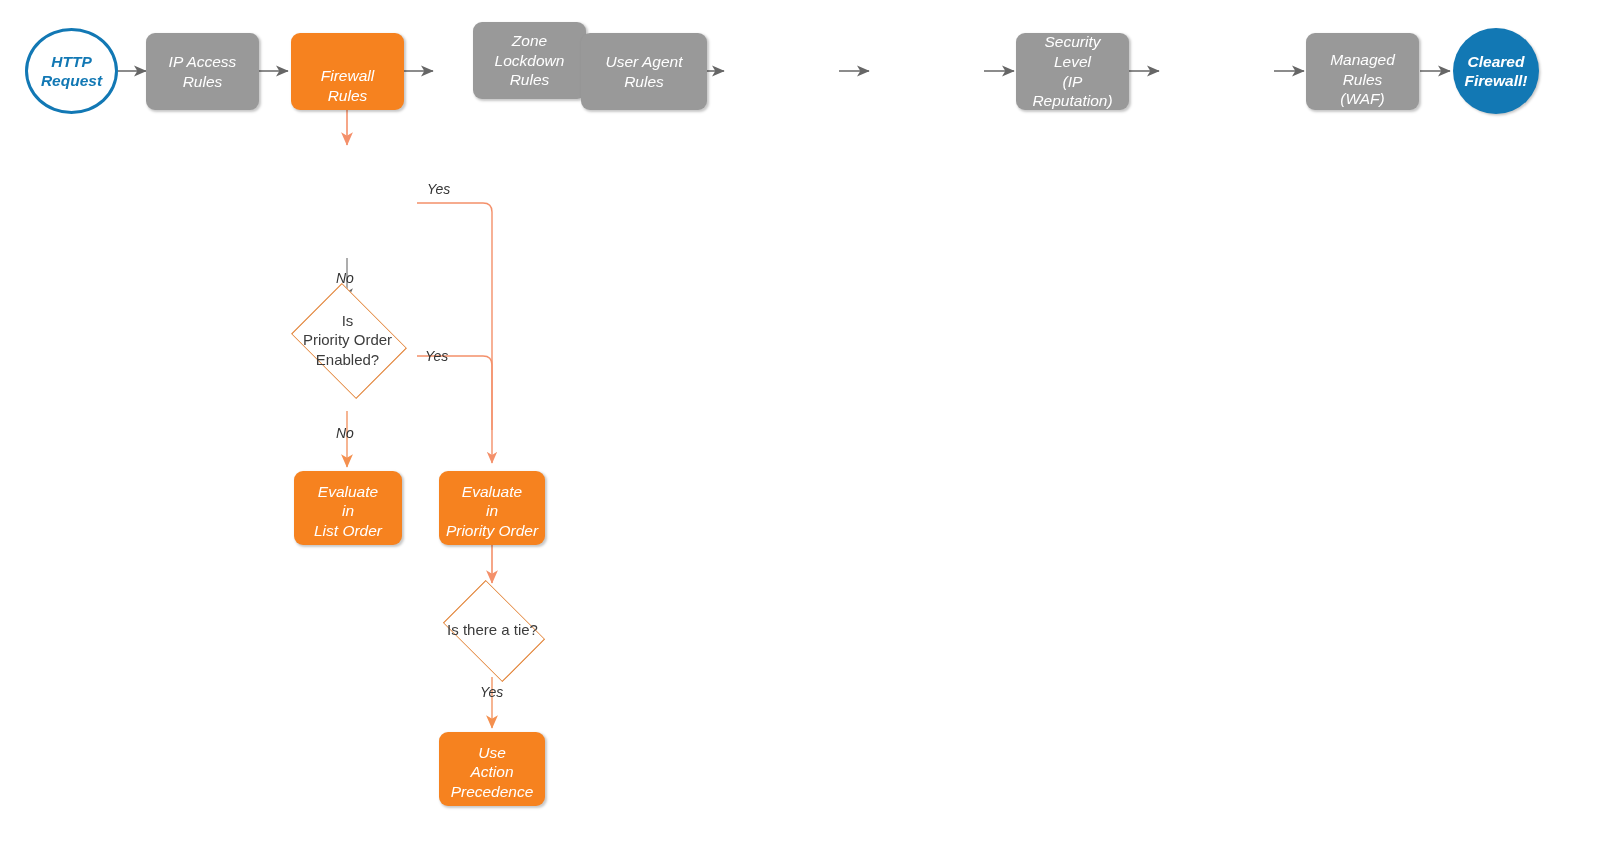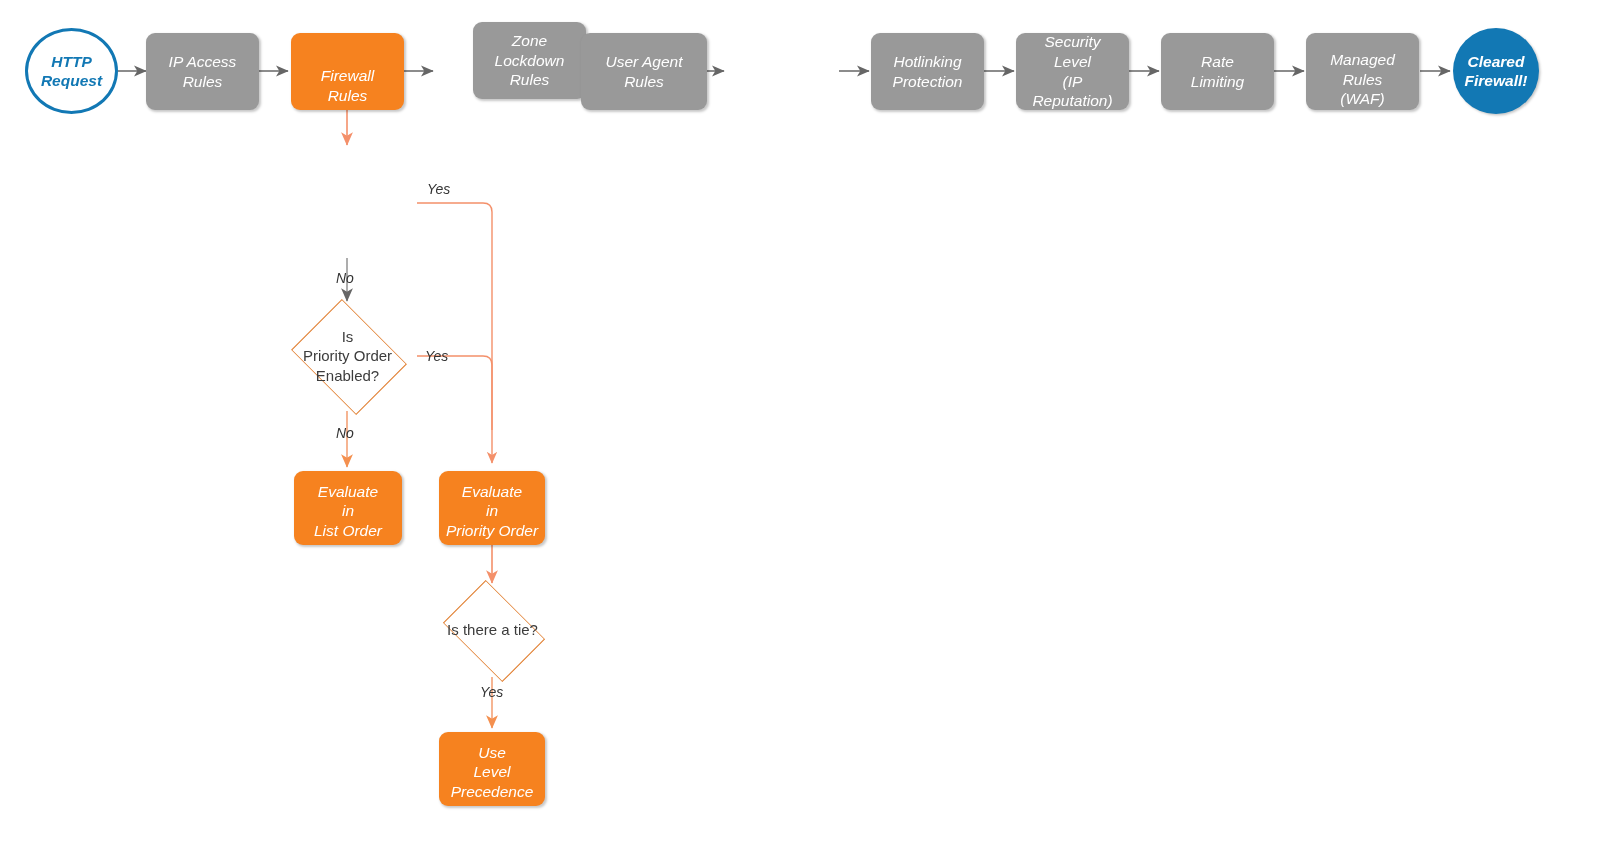--- a/index.html
+++ b/index.html
@@ -168,49 +168,41 @@
 Lockdown
 Rules</span>
   </div>
 
   <div class="node box gray" style="left:581px; top:33px; width:126px; height:77px;">
     <span style="white-space:pre-line;">User Agent
 Rules</span>
   </div>
 
 
-  <div class="node box gray" style="left:871px; top:33px; width:113px; height:77px;">
-    <span style="white-space:pre-line;">Hotlinking
-Protection</span>
-  </div>
 
   <div class="node box gray" style="left:1016px; top:33px; width:113px; height:77px;">
     <span style="white-space:pre-line;">Security
 Level
 (IP Reputation)</span>
   </div>
 
-  <div class="node box gray" style="left:1161px; top:33px; width:113px; height:77px;">
-    <span style="white-space:pre-line;">Rate
-Limiting</span>
-  </div>
 
   <div class="node box gray" style="left:1306px; top:33px; width:113px; height:77px;">
     <span style="white-space:pre-line;margin-top:16px;">Managed
 Rules
 (WAF)</span>
   </div>
 
   <div class="node circle end" style="left:1453px; top:28px; width:86px; height:86px;">
     <span style="white-space:pre-line;">Cleared
 Firewall!</span>
   </div>
 
 
-  <div class="node diamond" style="left:276px; top:301px; width:143px; height:110px;">
+  <div class="node diamond" style="left:276px; top:285px; width:143px; height:110px;">
     <div class="dia-shape" style="width:90px; height:90px; margin-left:-45px; margin-top:-45px;
                 transform: rotate(45deg) scale(1.0,0.78);"></div>
     <span class="dia-label">Is
 Priority Order
 Enabled?</span>
   </div>
 
   <div class="node diamond" style="left:427px; top:583px; width:131px; height:94px;">
     <div class="dia-shape" style="width:82px; height:82px; margin-left:-41px; margin-top:-41px;
                 transform: rotate(45deg) scale(1.0,0.72);"></div>
@@ -224,21 +216,21 @@
   </div>
 
   <div class="node box orange" style="left:439px; top:471px; width:106px; height:74px;">
     <span style="white-space:pre-line;">Evaluate
 in
 Priority Order</span>
   </div>
 
   <div class="node box orange" style="left:439px; top:732px; width:106px; height:74px;">
     <span style="white-space:pre-line;">Use
-Level
+Action
 Precedence</span>
   </div>
 
   <div class="edge-label" style="left:427px; top:181px;">Yes</div>
 
   <div class="edge-label" style="left:336px; top:270px;">No</div>
 
   <div class="edge-label" style="left:425px; top:348px;">Yes</div>
 
   <div class="edge-label" style="left:336px; top:425px;">No</div>

